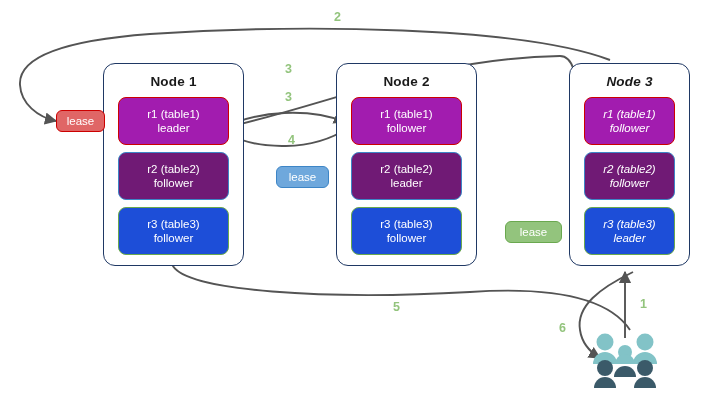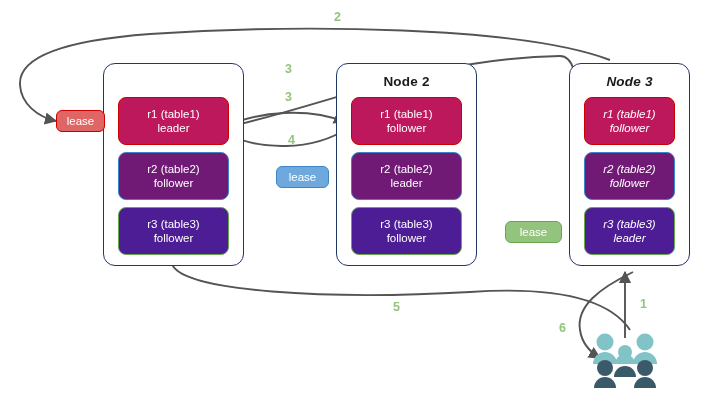--- a/index.html
+++ b/index.html
@@ -54,23 +54,23 @@
     display: flex;
     flex-direction: column;
     align-items: center;
     justify-content: center;
     color: #ffffff;
     font-size: 11.5px;
     line-height: 14px;
     text-align: center;
   }
   .replica .l1, .replica .l2 { display: block; }
-  .rep-red   { background: #be185d; border: 1.6px solid #cc0000; }
+  .rep-red   { background: #a21caf; border: 1.6px solid #cc0000; }
   .rep-blue  { background: #701a75; border: 1.6px solid #3d85c6; }
-  .rep-green { background: #4c1d95; border: 1.6px solid #6aa84f; }
+  .rep-green { background: #1d4ed8; border: 1.6px solid #6aa84f; }
 
   
   .lease {
     position: absolute;
     box-sizing: border-box;
     border-radius: 6px;
     display: flex;
     align-items: center;
     justify-content: center;
     color: #ffffff;
@@ -119,20 +119,21 @@
 
     <path d="M 172 264 C 182 292, 330 300, 470 292 C 560 286, 610 300, 630 330" fill="none" stroke="#545454" stroke-width="1.9"></path>
 
     <path d="M 625 338 L 625 272" fill="none" stroke="#545454" stroke-width="1.9" marker-end="url(#ah)"></path>
 
     <path d="M 633 272 C 600 288, 576 306, 580 330
              C 582 344, 590 352, 600 358" fill="none" stroke="#545454" stroke-width="1.9" marker-end="url(#ah)"></path>
   </svg>
 
   <div class="node-box" style="left:103px; top:63px; width:141px; height:203px;">
+    <div class="node-title">Node 1</div>
     <div class="replica rep-red" style="top:33px;">
       <span class="l1">r1 (table1)</span>
       <span class="l2">leader</span>
     </div>
     <div class="replica rep-blue" style="top:88px;">
       <span class="l1">r2 (table2)</span>
       <span class="l2">follower</span>
     </div>
     <div class="replica rep-green" style="top:143px;">
       <span class="l1">r3 (table3)</span>

